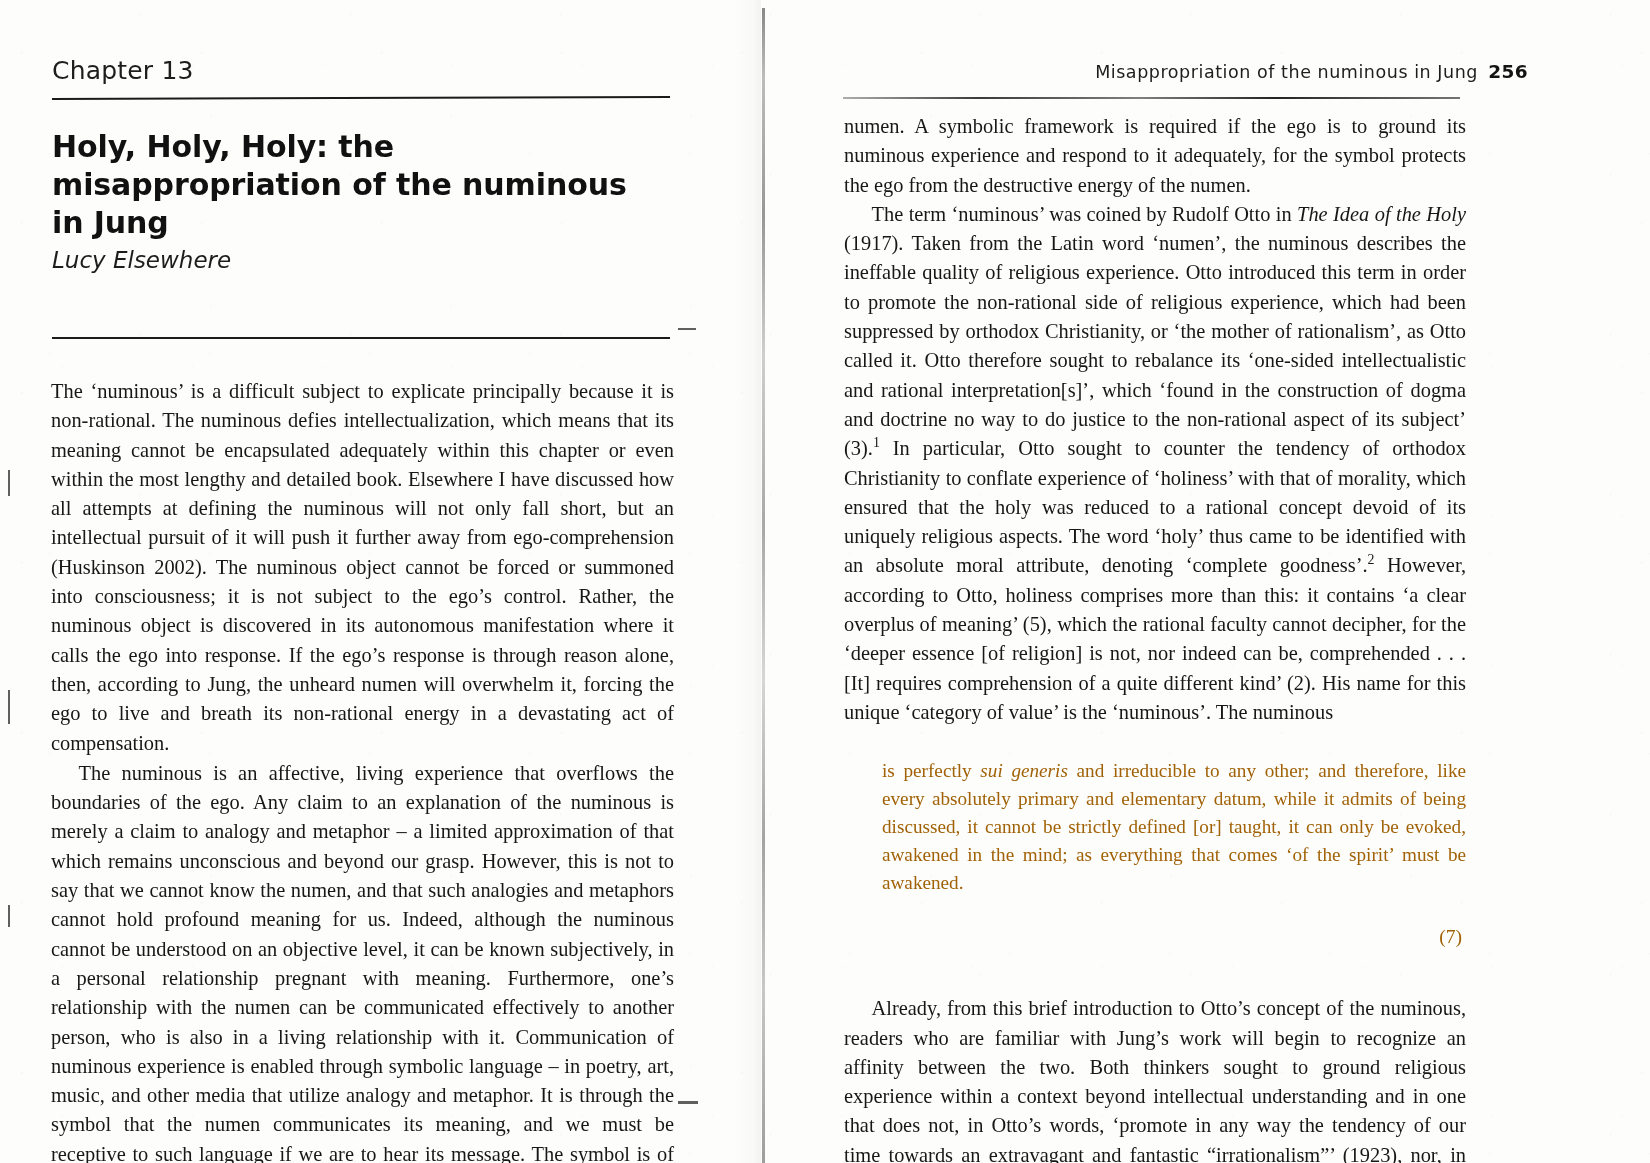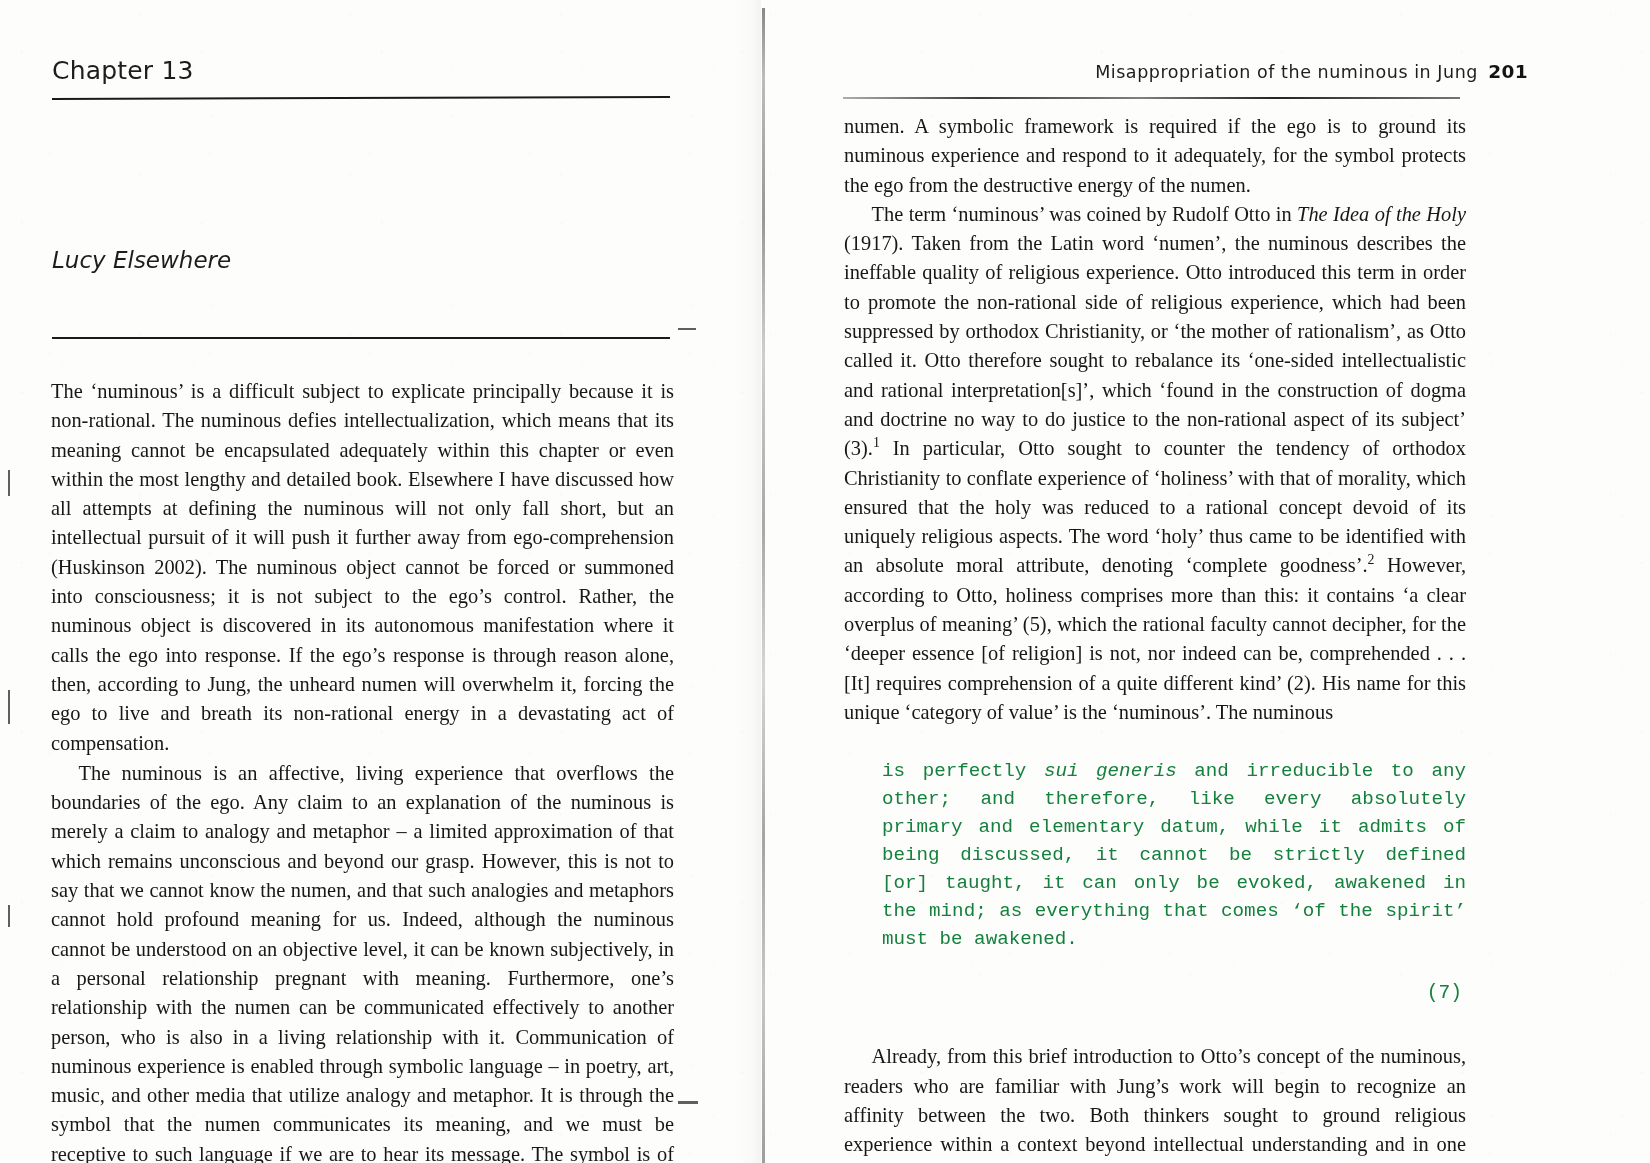--- a/index.html
+++ b/index.html
@@ -187,28 +187,27 @@
     font-size: 20.4px;
     line-height: 29.3px;
     text-align: justify;
     text-justify: inter-word;
     color: #171717;
   }
   #right-body p { margin: 0; }
   #right-body p.indent { text-indent: 1.35em; }
 
   .blockquote {
-    margin: 30px 0 8px 0;
+    margin: 30px 0 16px 0;
     padding-left: 38px;
     width: 584px;
     font-size: 19.2px;
     line-height: 28px;
     text-align: justify;
-    color: #15803d;
-    font-family: Liberation Mono, monospace;
+    color: #a16207;
   }
   .blockquote p { margin: 0; }
   .quote-cite {
     margin-top: 26px;
     text-align: right;
     padding-right: 4px;
     font-size: 19.6px;
   }
   .para-gap { height: 27px; }
 
@@ -219,20 +218,21 @@
 <body>
 
 <div id="scan-sheet">
 
   <div id="page-left">
 
     <div id="chapter-label">Chapter 13</div>
 
     <div id="chapter-rule"></div>
 
+    <h1 id="chapter-title">Holy, Holy, Holy: the misappropriation of the numinous in Jung</h1>
 
     <div id="chapter-author">Lucy Elsewhere</div>
 
     <div id="author-rule"></div>
 
     <div id="left-body">
       <p>The ‘numinous’ is a difficult subject to explicate principally because it is non-rational. The numinous defies intellectualization, which means that its meaning cannot be encapsulated adequately within this chapter or even within the most lengthy and detailed book. Elsewhere I have discussed how all attempts at defining the numinous will not only fall short, but an intellectual pursuit of it will push it further away from ego-comprehension (Huskinson 2002). The numinous object cannot be forced or summoned into consciousness; it is not subject to the ego’s control. Rather, the numinous object is discovered in its autonomous manifestation where it calls the ego into response. If the ego’s response is through reason alone, then, according to Jung, the unheard numen will overwhelm it, forcing the ego to live and breath its non-rational energy in a devastating act of compensation.</p>
       <p>The numinous is an affective, living experience that overflows the boundaries of the ego. Any claim to an explanation of the numinous is merely a claim to analogy and metaphor – a limited approximation of that which remains unconscious and beyond our grasp. However, this is not to say that we cannot know the numen, and that such analogies and metaphors cannot hold profound meaning for us. Indeed, although the numinous cannot be understood on an objective level, it can be known subjectively, in a personal relationship pregnant with meaning. Furthermore, one’s relationship with the numen can be communicated effectively to another person, who is also in a living relationship with it. Communication of numinous experience is enabled through symbolic language – in poetry, art, music, and other media that utilize analogy and metaphor. It is through the symbol that the numen communicates its meaning, and we must be receptive to such language if we are to hear its message. The symbol is of both rational and non-rational composition, and, as such, it is able to mediate between the rational ego and the non-rational energies of the numen. If the ego does not harness the power of the symbol, it will not only perceive the non-rational communication of the numen at the level of reason alone (thereby reducing the symbol to a sign and forfeiting the possibility of a personal relationship with the numen), but it will also be at greater risk of assault from the unheard</p>
     </div>
   </div>
@@ -242,21 +242,21 @@
   <div class="edge-tick" style="left:678px; top:328px; width:18px; height:2px;"></div>
   <div class="edge-tick" style="left:678px; top:1101px; width:20px; height:3px;"></div>
   <div class="edge-tick" style="left:8px; top:470px; width:2px; height:26px;"></div>
   <div class="edge-tick" style="left:8px; top:690px; width:2px; height:34px;"></div>
   <div class="edge-tick" style="left:8px; top:905px; width:2px; height:22px;"></div>
 
   <div id="page-right">
 
     <div id="running-head">Misappropriation of the numinous in Jung</div>
 
-    <div id="folio">201</div>
+    <div id="folio">256</div>
 
     <div id="head-rule"></div>
 
     <div id="right-body">
 
       <p>numen. A symbolic framework is required if the ego is to ground its numinous experience and respond to it adequately, for the symbol protects the ego from the destructive energy of the numen.</p>
 
       <p class="indent"><span>The term ‘numinous’ was coined by Rudolf Otto in </span><i>The Idea of the Holy</i><span> (1917). Taken from the Latin word ‘numen’, the numinous describes the ineffable quality of religious experience. Otto introduced this term in order to promote the non-rational side of religious experience, which had been suppressed by orthodox Christianity, or ‘the mother of rationalism’, as Otto called it. Otto therefore sought to rebalance its ‘one-sided intellectualistic and rational interpretation[s]’, which ‘found in the construction of dogma and doctrine no way to do justice to the non-rational aspect of its subject’ (3).</span><sup>1</sup><span> In particular, Otto sought to counter the tendency of orthodox Christianity to conflate experience of ‘holiness’ with that of morality, which ensured that the holy was reduced to a rational concept devoid of its uniquely religious aspects. The word ‘holy’ thus came to be identified with an absolute moral attribute, denoting ‘complete goodness’.</span><sup>2</sup><span> However, according to Otto, holiness comprises more than this: it contains ‘a clear overplus of meaning’ (5), which the rational faculty cannot decipher, for the ‘deeper essence [of religion] is not, nor indeed can be, comprehended . . . [It] requires comprehension of a quite different kind’ (2). His name for this unique ‘category of value’ is the ‘numinous’. The numinous</span></p>
 
       <div class="blockquote">

